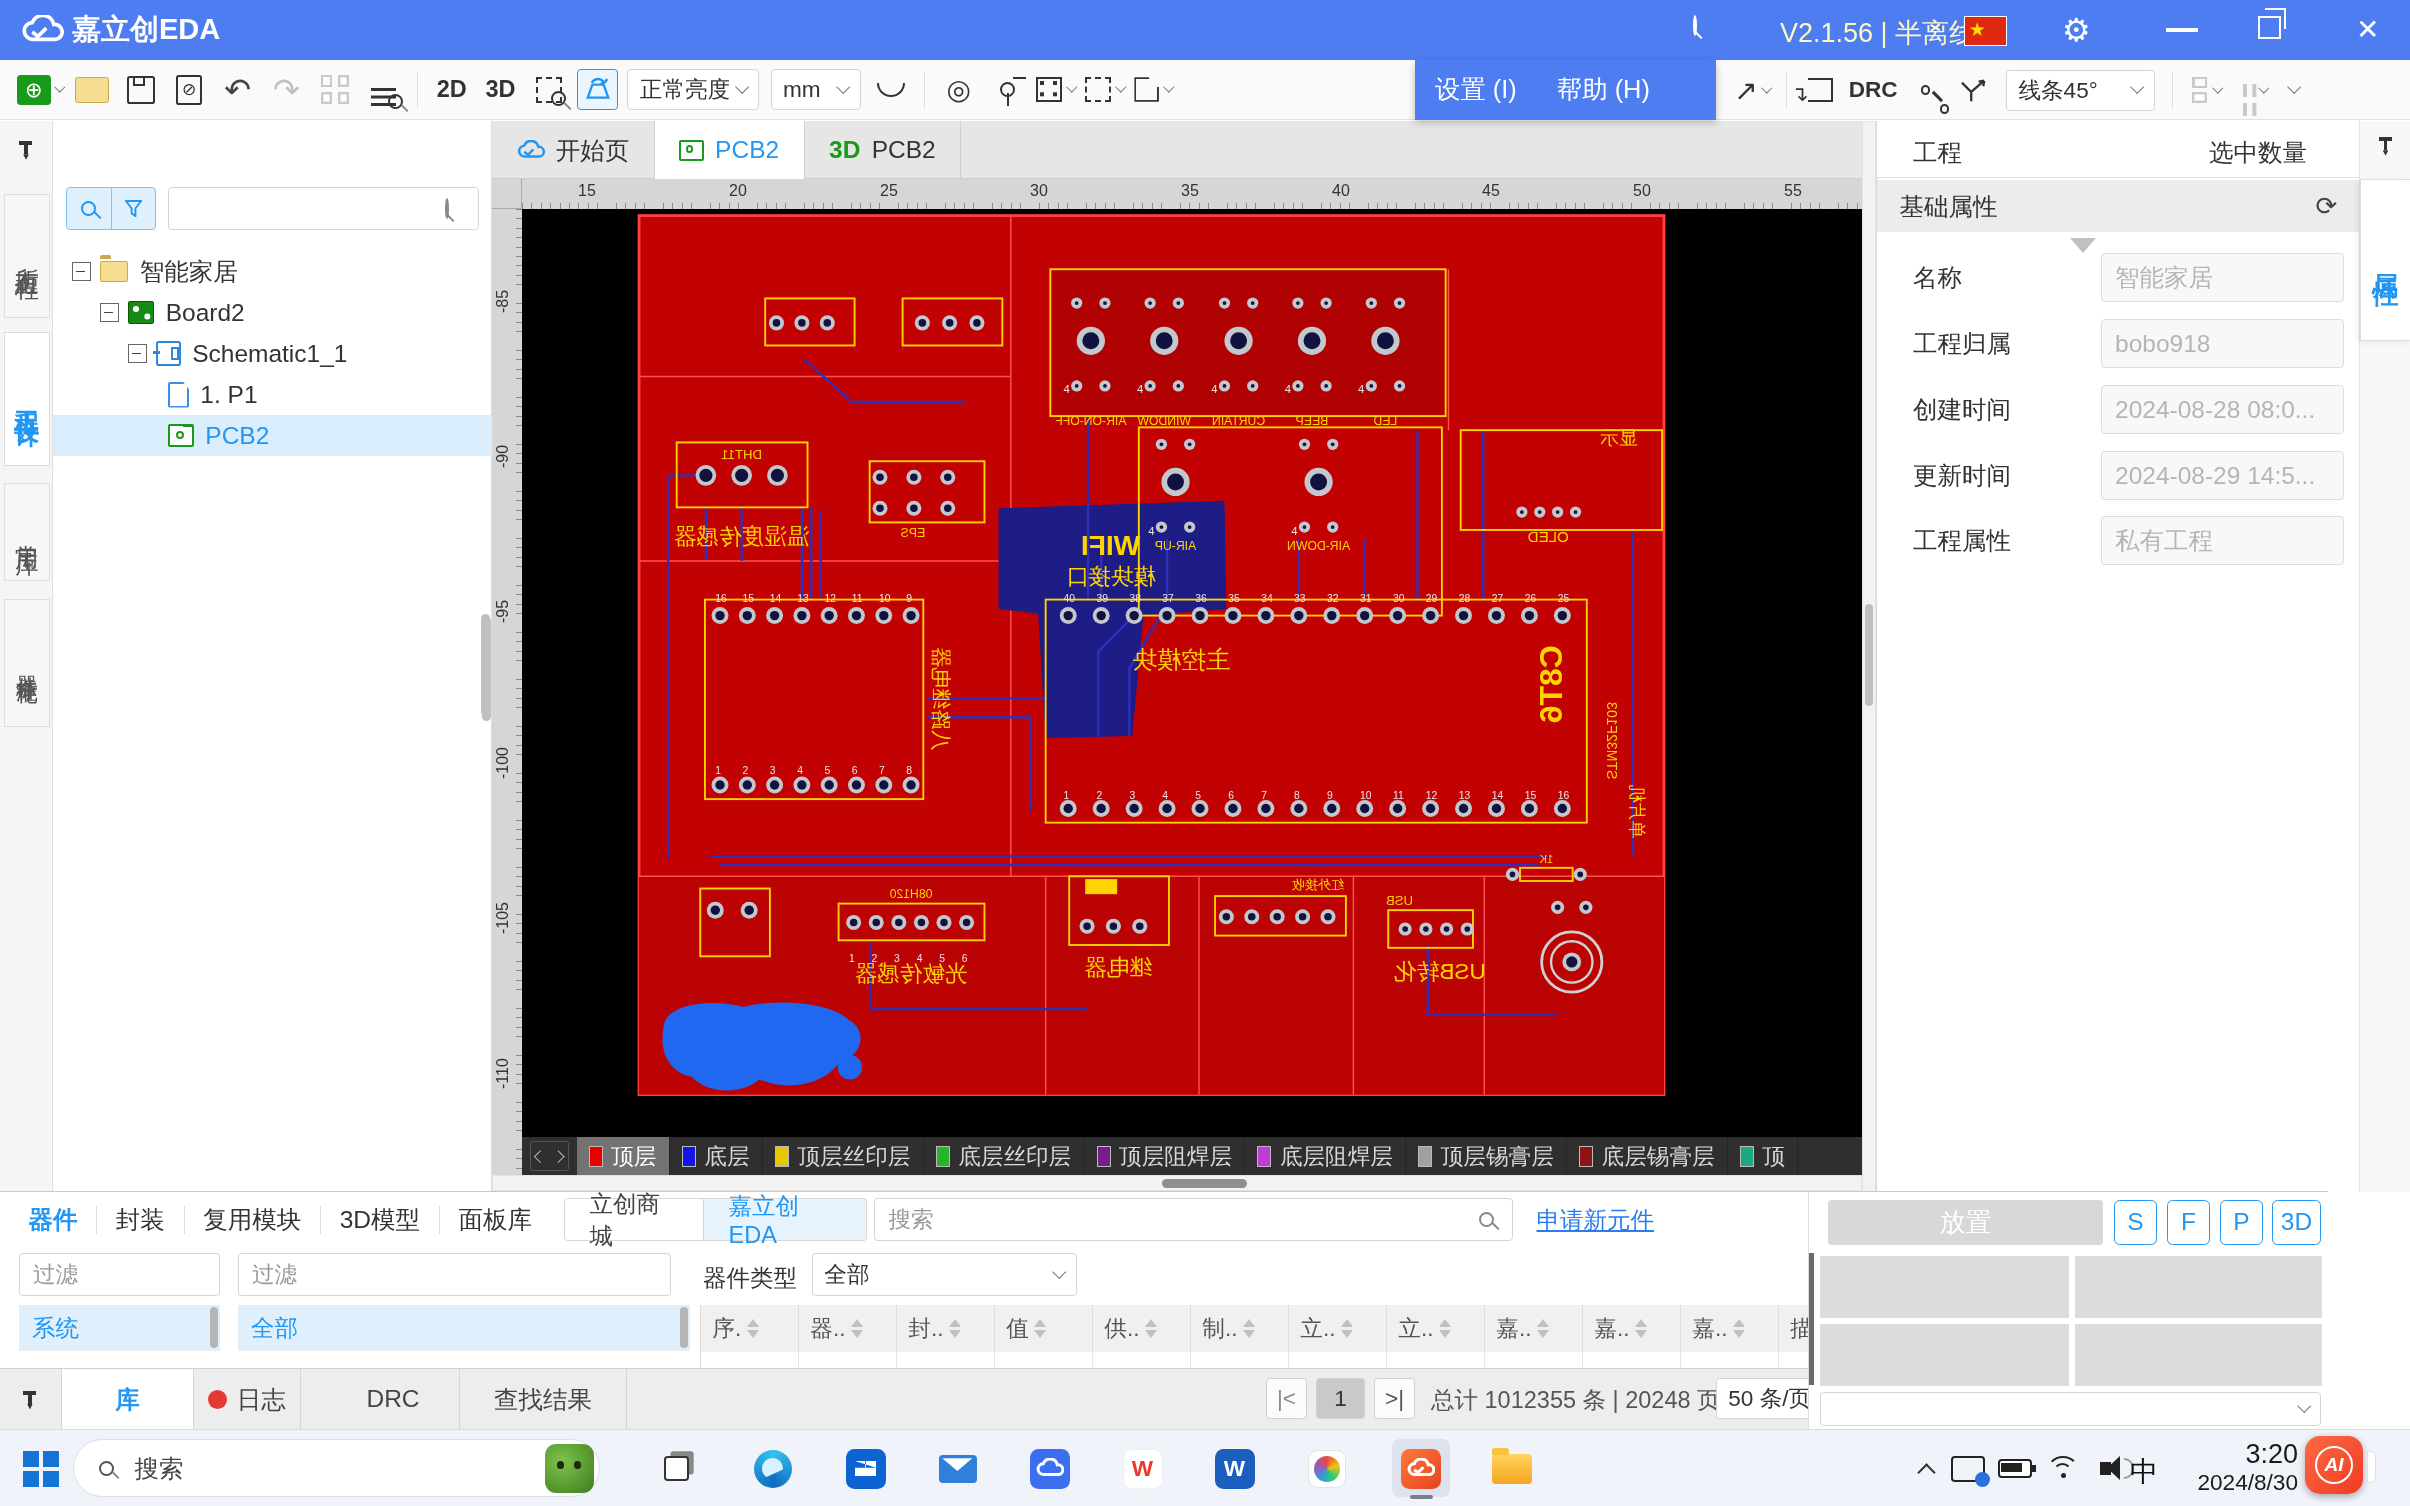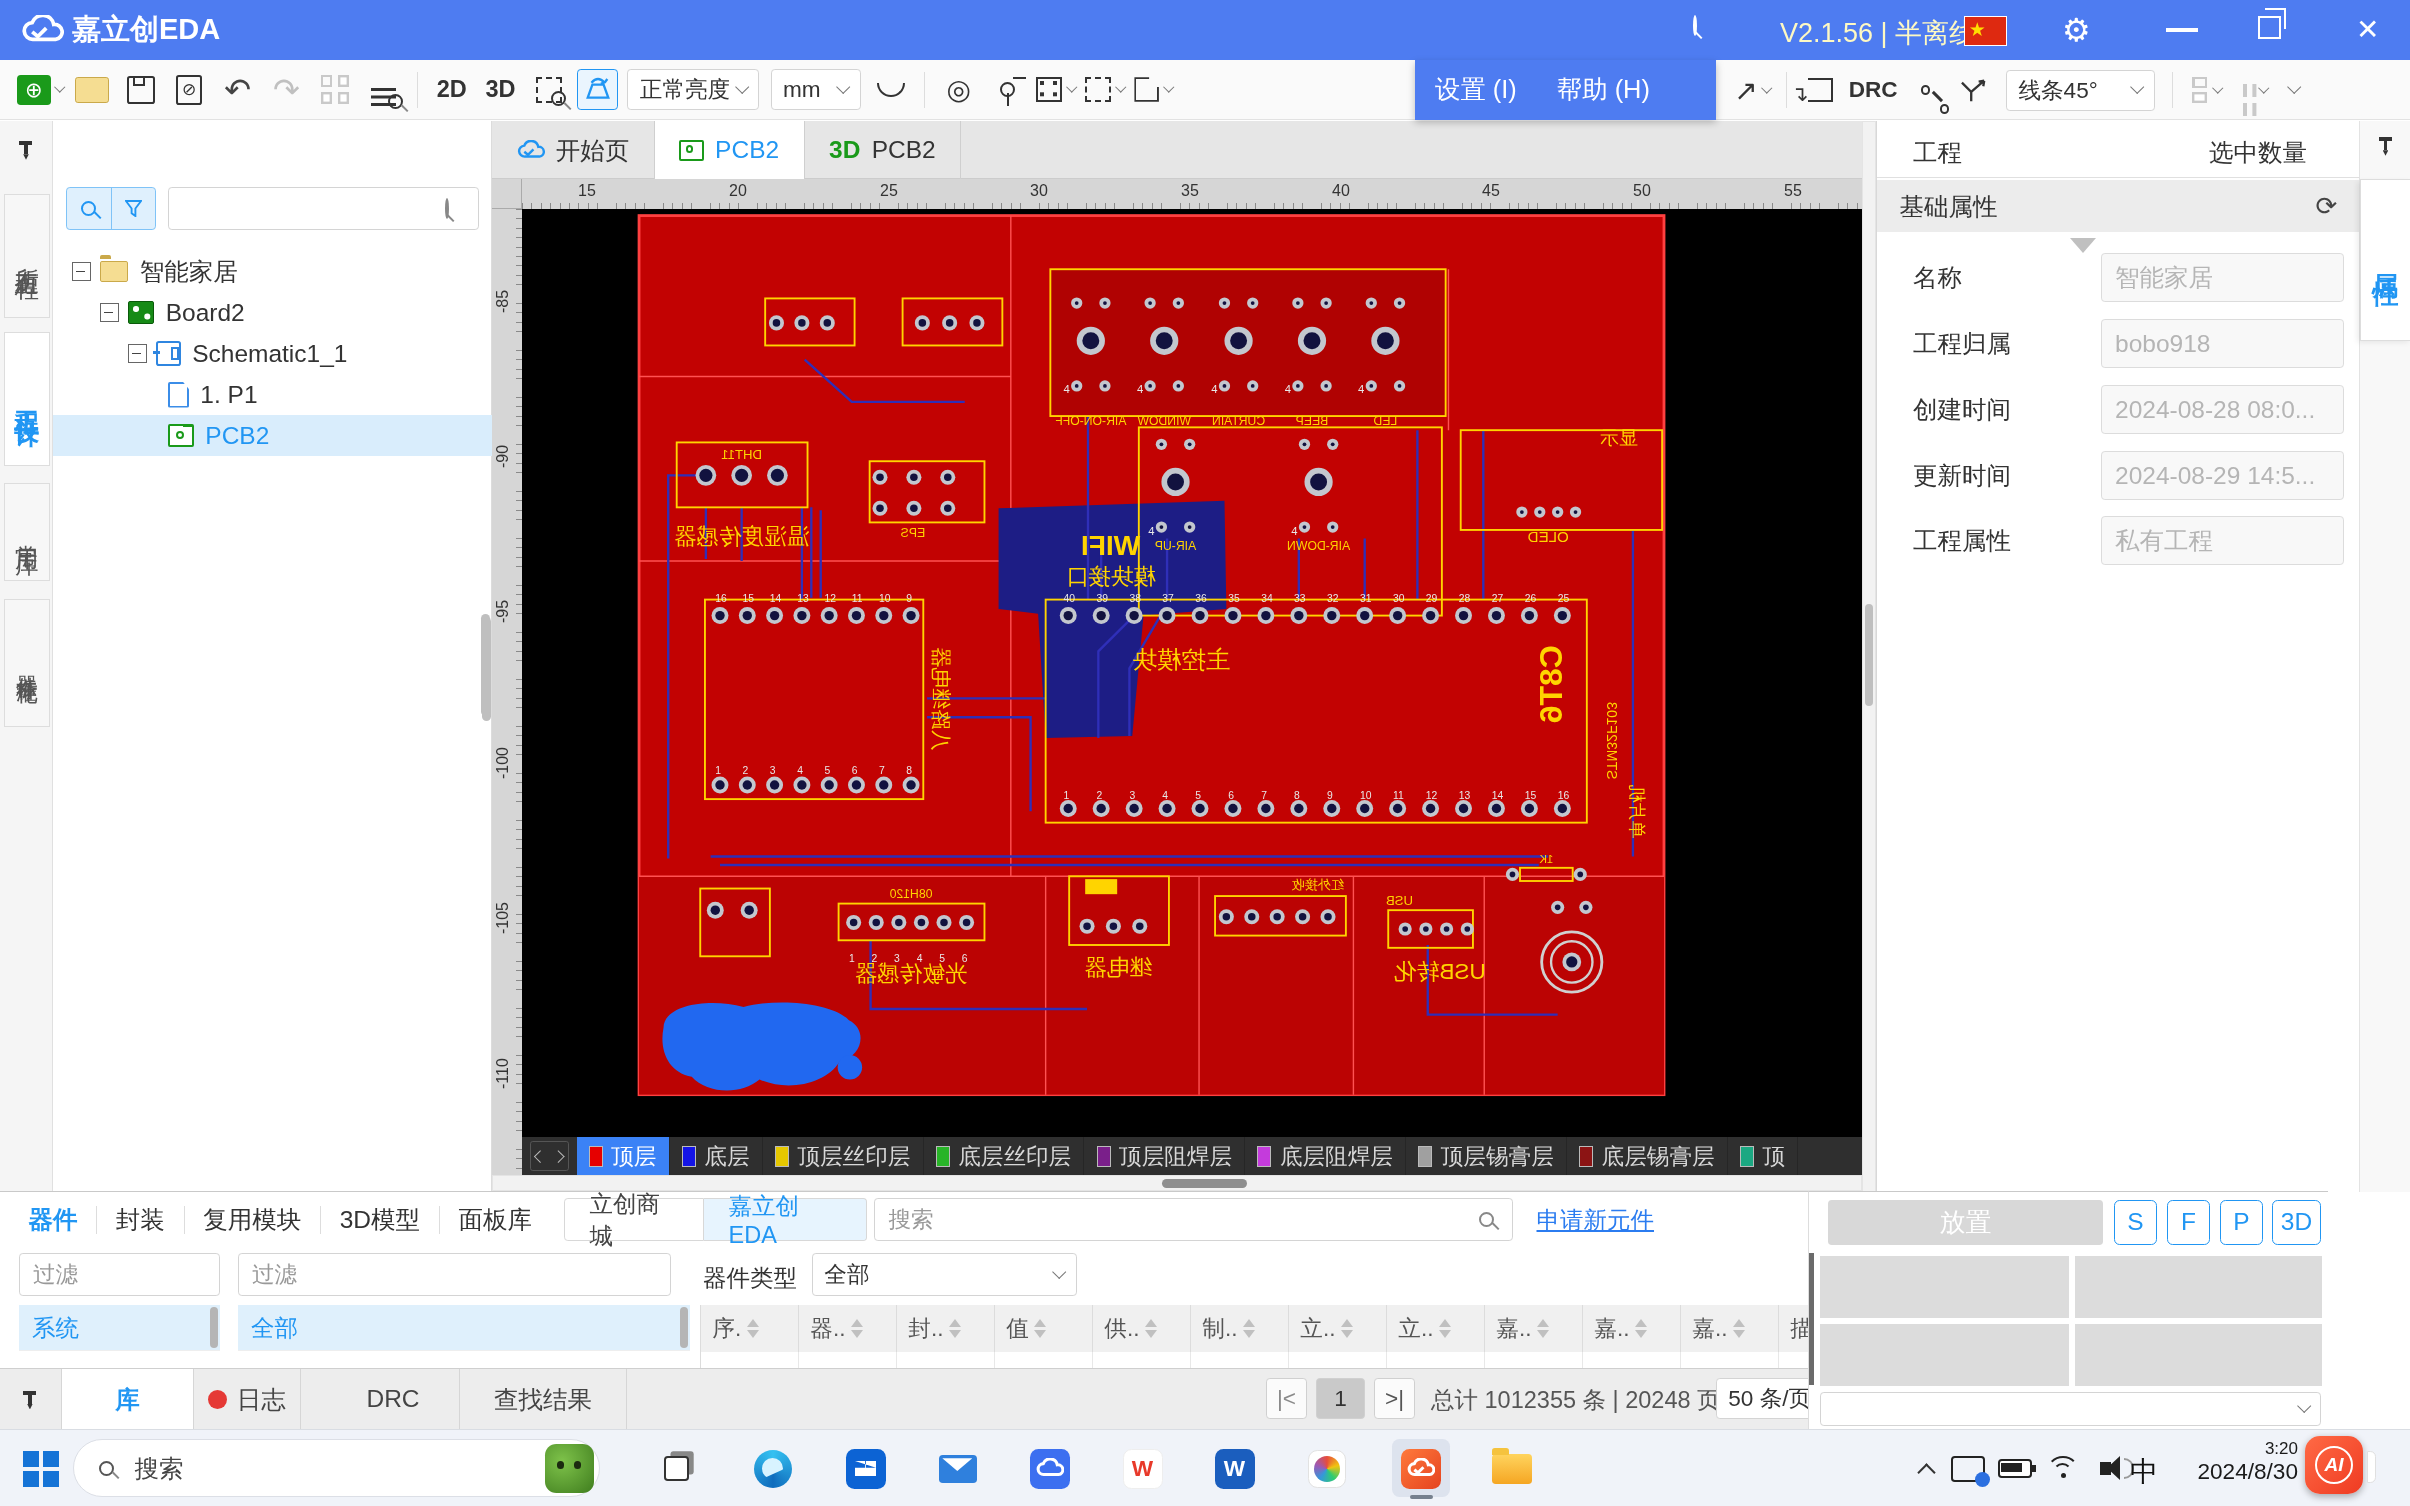--- a/index.html
+++ b/index.html
@@ -40,21 +40,21 @@
   .dtab.active{background:#fff;color:#2196f3;}
   
   .ruler{background:#d6d6d6;}
   #rulerH{left:522px;top:179px;width:1340px;height:30px;background-image:repeating-linear-gradient(90deg,#8a8a8a 0 0.9px,transparent 0.9px 9.4px);background-size:100% 6.6px;background-position:0 23.5px;background-repeat:no-repeat;}
   #rulerV{left:492px;top:209px;width:30px;height:966px;background-image:repeating-linear-gradient(180deg,#8a8a8a 0 0.9px,transparent 0.9px 9.4px);background-size:6.6px 100%;background-position:23.5px 0;background-repeat:no-repeat;}
   .rlab{position:absolute;font-size:16px;color:#333;}
   #viewport{left:522px;top:209px;width:1340px;height:966px;background:#000;overflow:hidden;}
   
   #layerbar{left:0;top:928px;width:1340px;height:38px;background:#2f2f2f;display:flex;align-items:center;overflow:hidden;}
   .chip{height:38px;display:flex;align-items:center;gap:8.5px;padding:0 12.2px;color:#d8d8d8;font-size:22.6px;white-space:nowrap;border-right:0.9px solid #262626;}
-  .chip.active{background:#3b82f6;color:#fff;}
+  .chip.active{background:#737373;color:#fff;}
   .swatch{width:14px;height:21px;border:0.9px solid #bbb;flex:none;}
   
   .track{background:#f2f2f2;border:0.9px solid #e4e4e4;}
   .thumb{background:#bfbfbf;border-radius:5.6px;}
   
   #projpanel{left:1876px;top:121px;width:483px;height:1071px;background:#fff;border-left:0.9px solid #d8d8d8;}
   .field-input{position:absolute;left:224px;width:243px;height:49px;border:0.9px solid #dcdcdc;border-radius:3.8px;background:#f8f8f8;color:#b5b5b5;font-size:24.5px;display:flex;align-items:center;padding:0 13px;overflow:hidden;white-space:nowrap;}
   .field-label{position:absolute;left:36px;font-size:24.5px;color:#333;line-height:49px;}
   #sidestrip{left:2359px;top:121px;width:52px;height:1071px;background:#f8f8f8;border-left:0.9px solid #e3e3e3;}
   
@@ -1069,21 +1069,21 @@
       </div>
     <div class="tbicon" style="left:2083px">
         <span style="position:relative">
           <span style="display:block;width:11.3px;height:13px;background:#222"></span>
           <span class="abs" style="left:7.5px;top:-5.6px;width:0;height:0;border-top:12.2px solid transparent;border-bottom:12.2px solid transparent;border-right:13px solid #222"></span>
           <span class="abs" style="left:24.5px;top:-3.8px;width:9.4px;height:21px;border:2.8px solid #999;border-left:none;border-radius:0 11.3px 11.3px 0"></span>
         </span>
       </div>
     <div class="abs" style="left:2130px;top:22.6px;font-size:28px;color:#111">中</div>
     <div class="abs" style="left:2194px;top:9.4px;width:104px;text-align:right;color:#1a1a1a">
-      <div style="font-size:17px">3:20</div>
+      <div style="font-size:27px">3:20</div>
       <div style="font-size:22.6px">2024/8/30</div>
     </div>
     <div class="abs" style="left:2305px;top:5.6px;width:58px;height:58px;border-radius:15px;background:linear-gradient(135deg,#ff6a45,#ef3b22);box-shadow:0 2.8px 7.5px rgba(0,0,0,.3);display:flex;align-items:center;justify-content:center">
       <span style="width:38px;height:38px;border:2.8px solid #fff;border-radius:50%;display:flex;align-items:center;justify-content:center;color:#fff;font-size:19px;font-weight:bold;font-style:italic">AI</span>
     </div>
     <div class="abs" style="left:2367px;top:21px;width:9.4px;height:32px;background:#fff;border-radius:0 5.6px 5.6px 0;border:0.9px solid #e0e0e0"></div>
   </div>
 
 </div>
 

